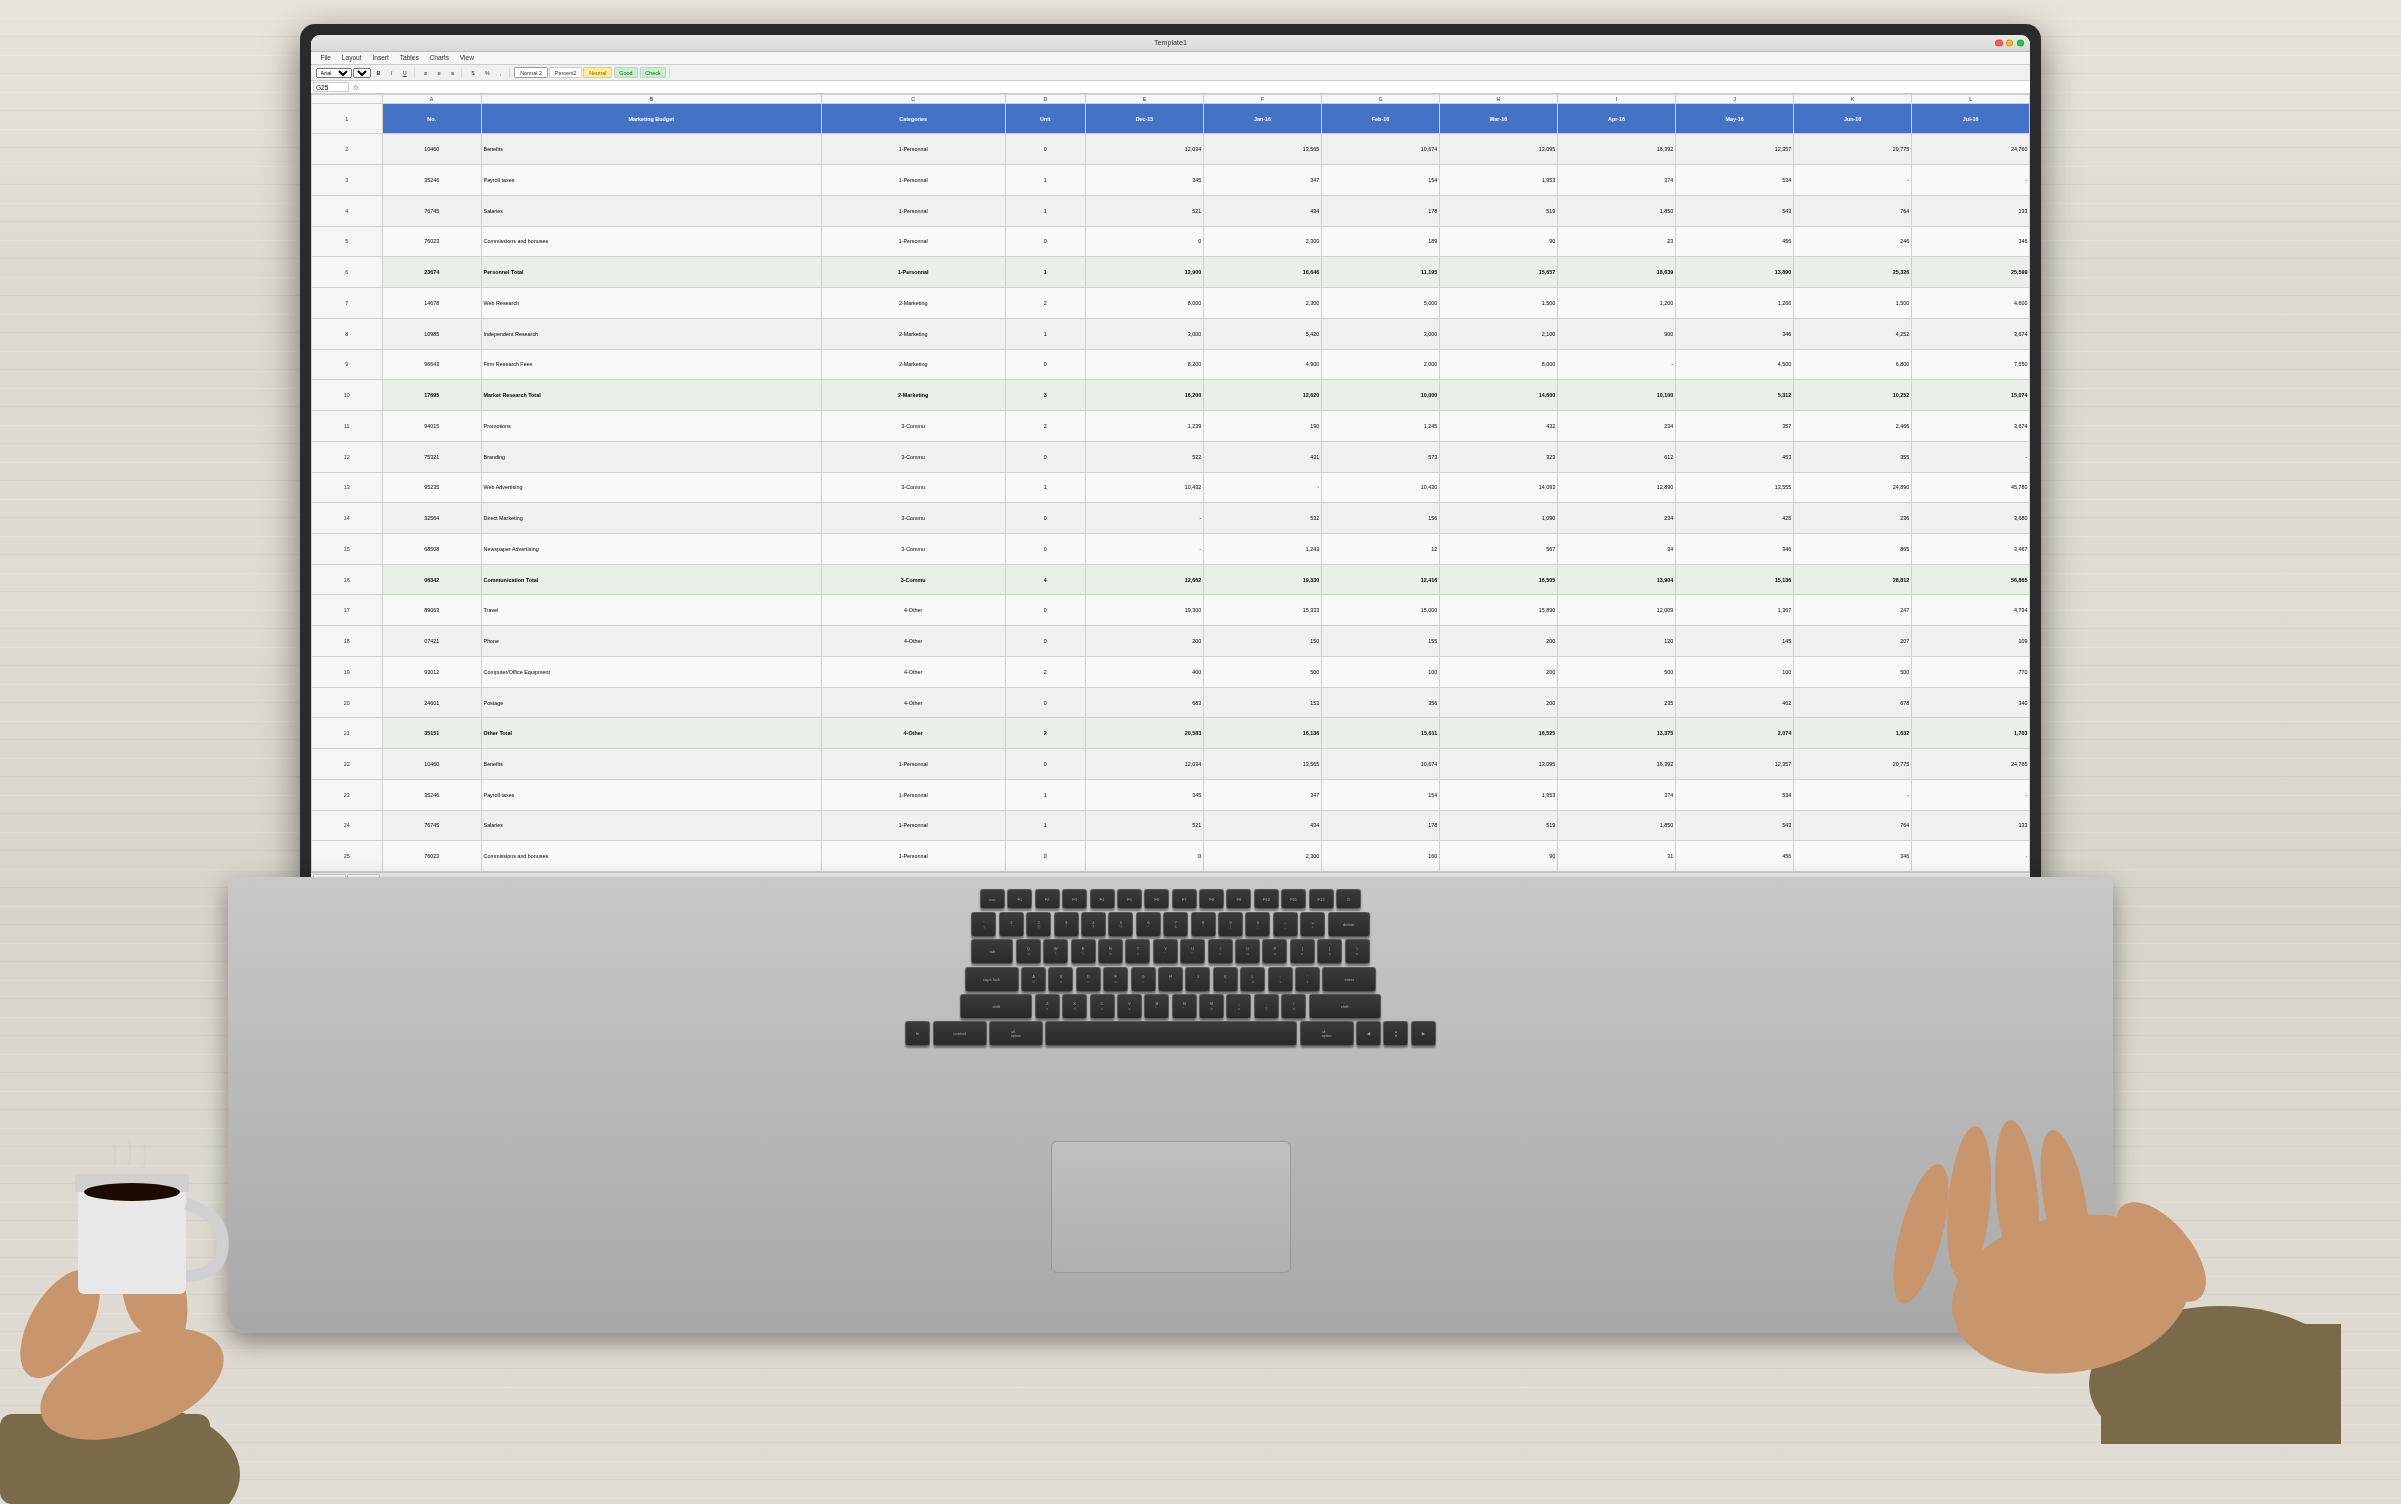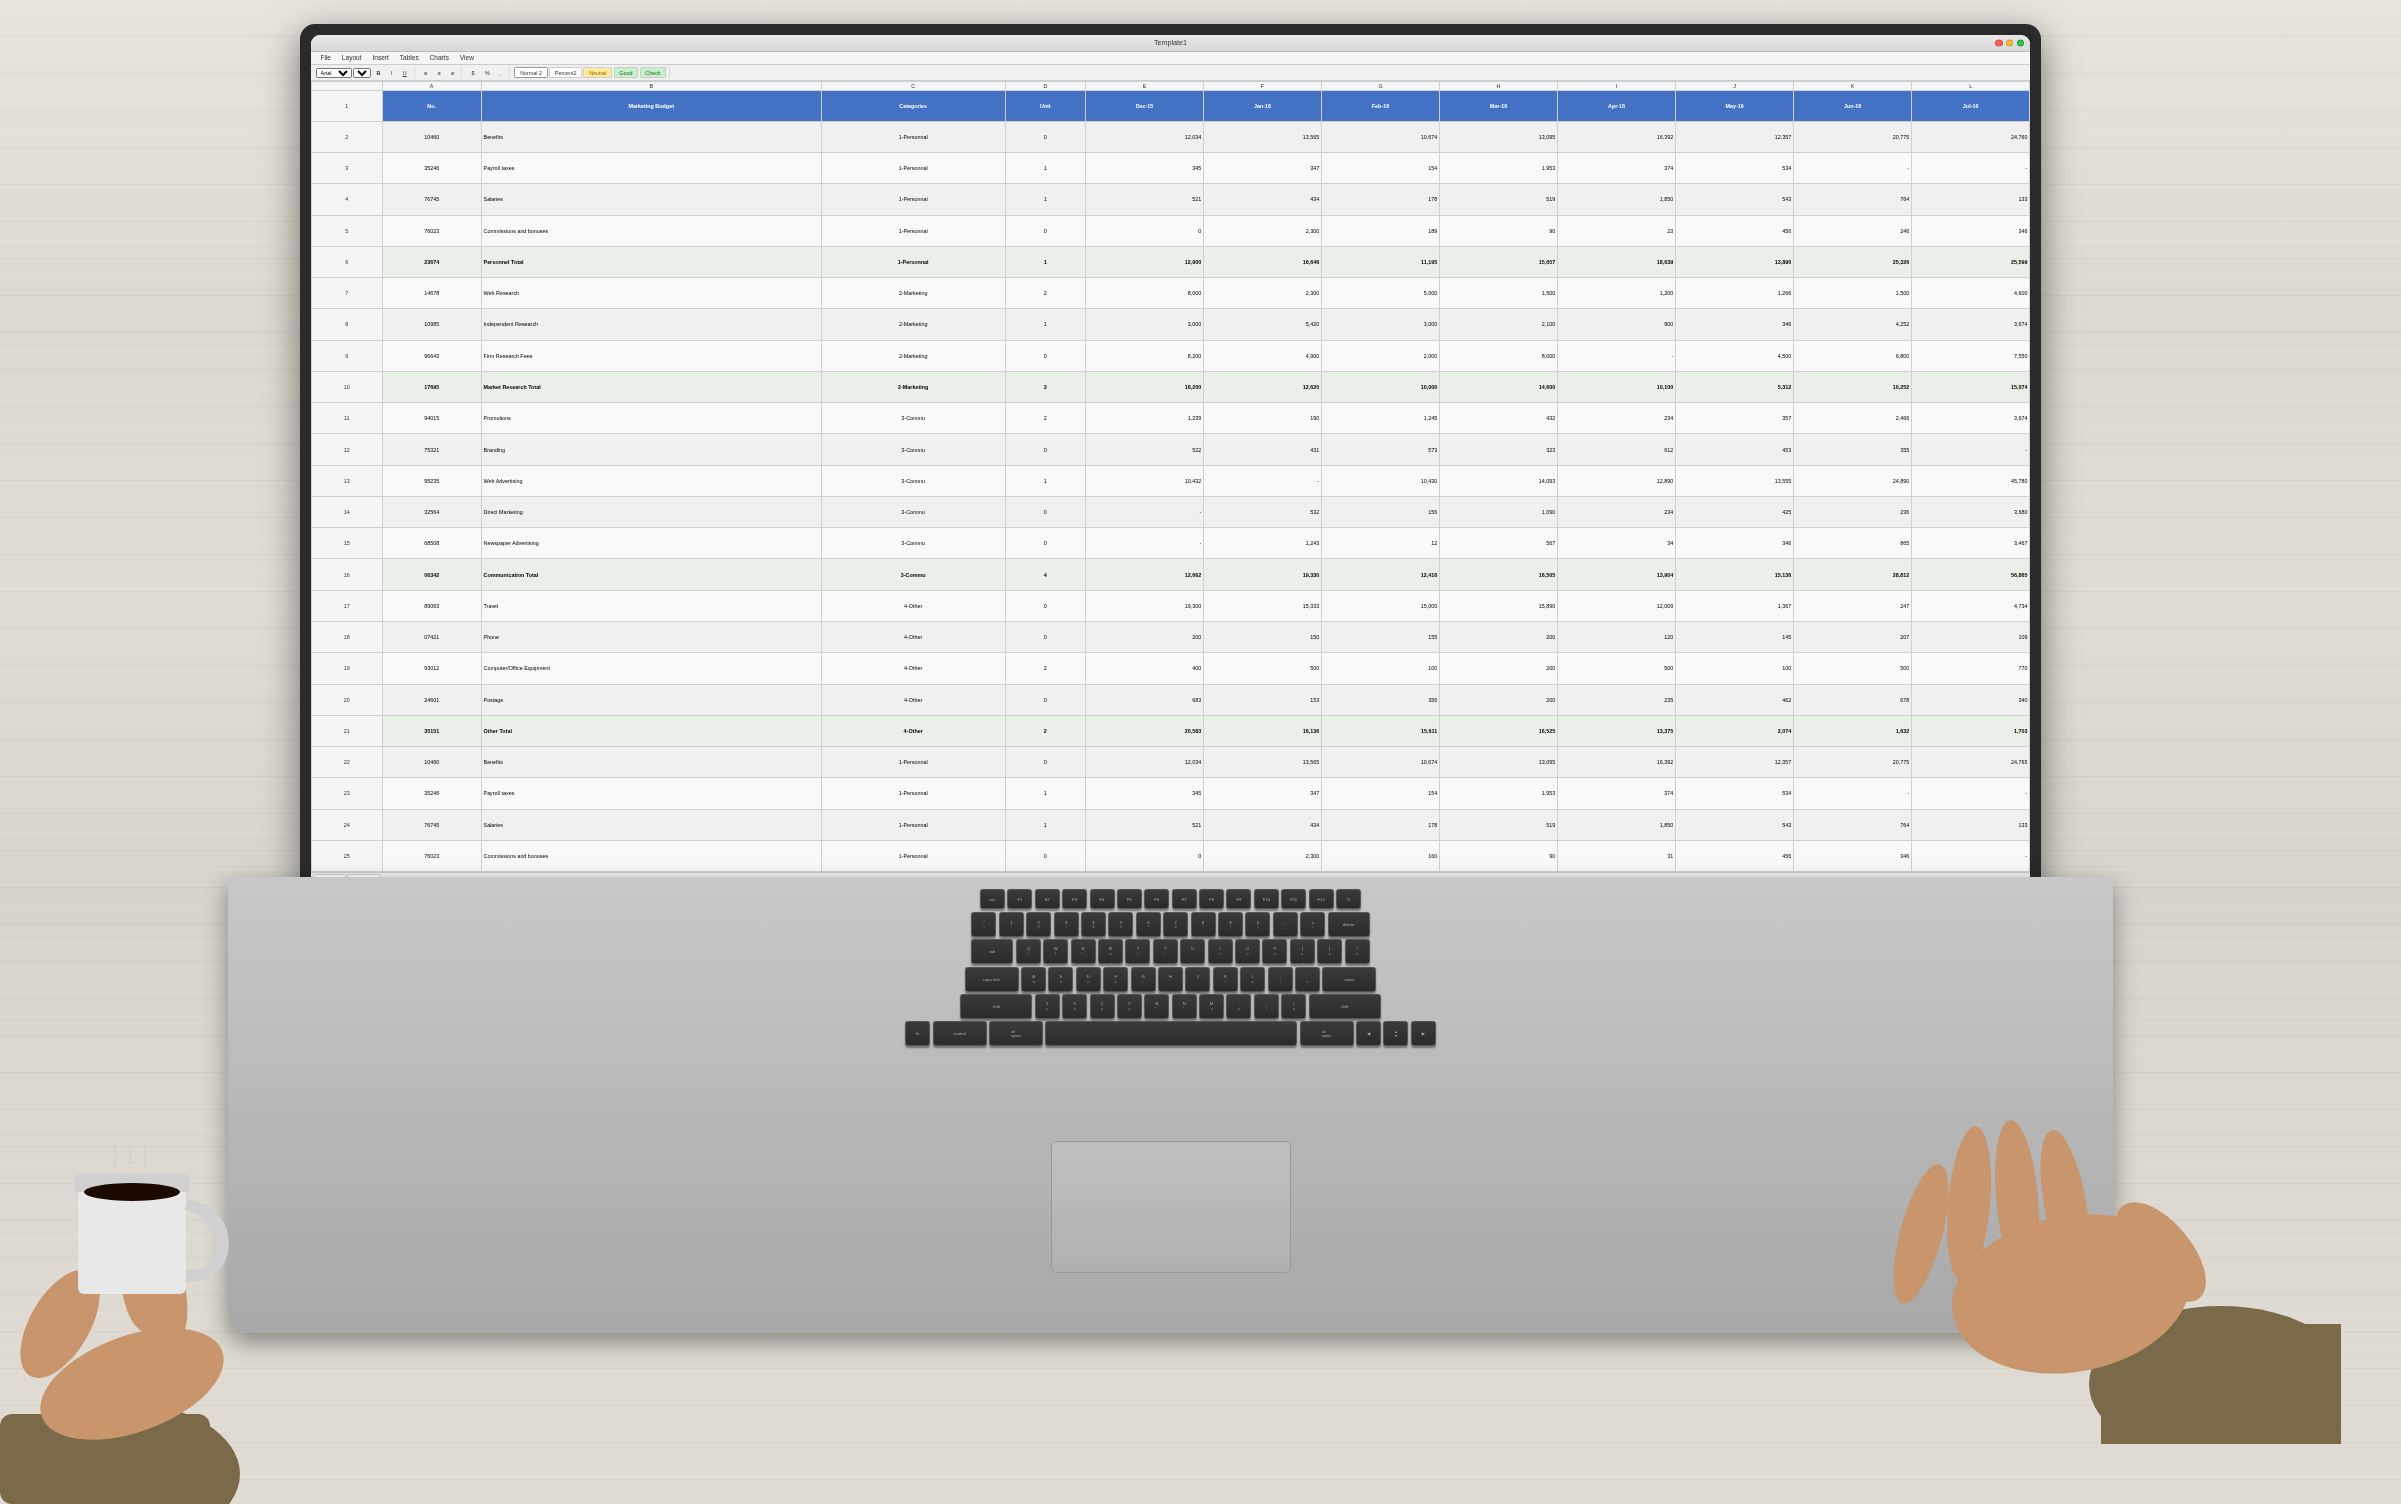--- a/index.html
+++ b/index.html
@@ -400,20 +400,25 @@
             <div class="ribbon-group">
               <button class="style-btn style-normal2">Normal 2</button>
               <button class="style-btn style-percent">Percent2</button>
               <button class="style-btn style-neutral">Neutral</button>
               <button class="style-btn style-good">Good</button>
               <button class="style-btn style-check">Check</button>
             </div>
           </div>
         </div>
 
+        <div class="formula-bar">
+          <input class="name-box" value="G25" style="">
+          <span class="formula-divider">fx</span>
+          <input style="flex: 1 1 0%; font-size: 6px; border: none; outline: none;" value="">
+        </div>
 
         <div class="spreadsheet-container">
           <table class="spreadsheet">
             <thead>
               <tr>
                 <th class="row-header"></th>
                 <th style="width:21px">A</th>
                 <th style="width:72px">B</th>
                 <th style="width:39px">C</th>
                 <th style="width:17px">D</th>

